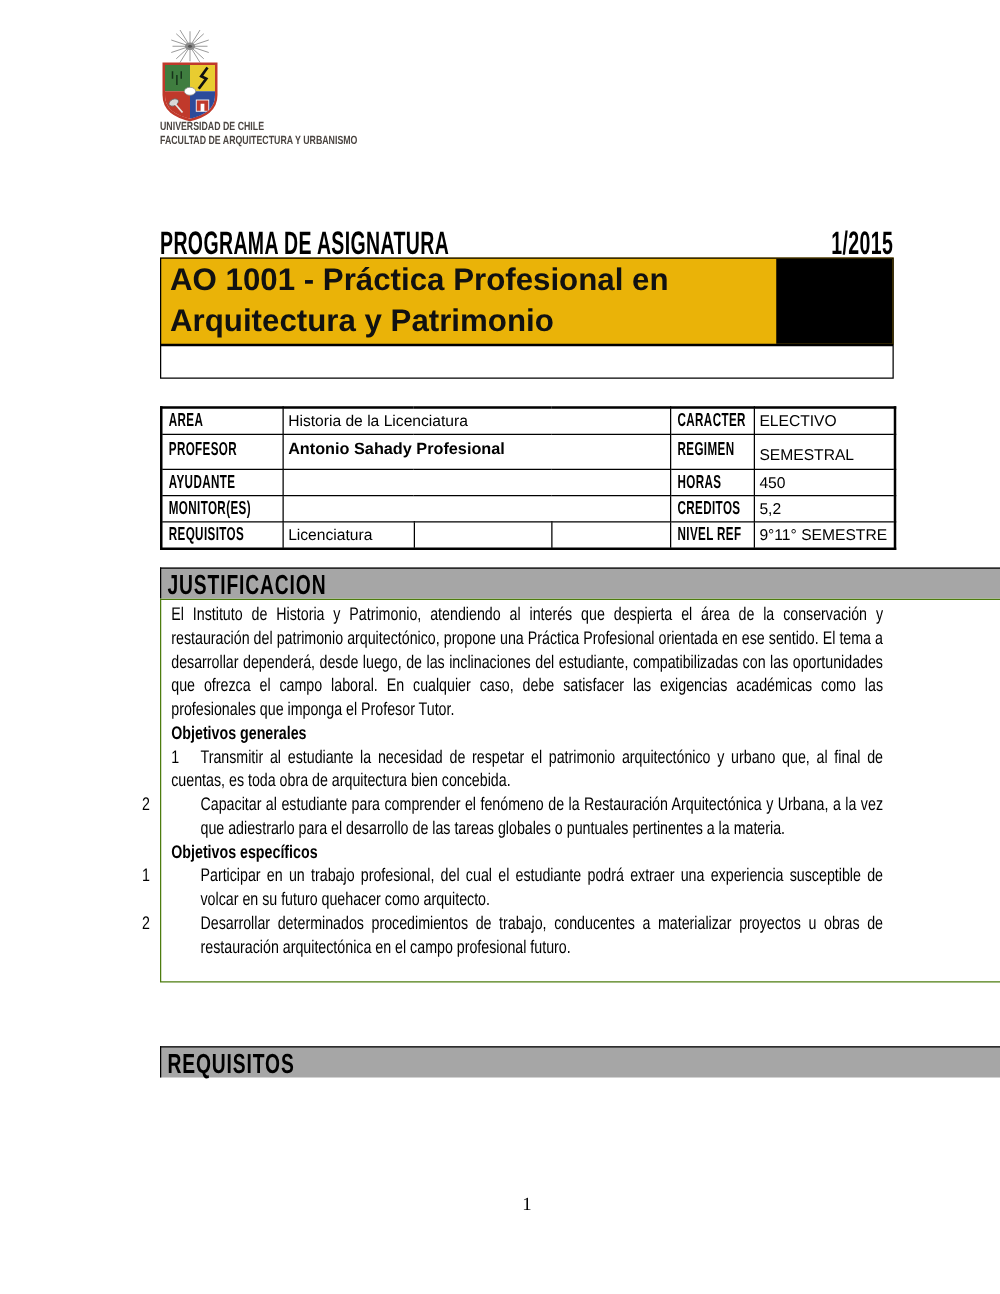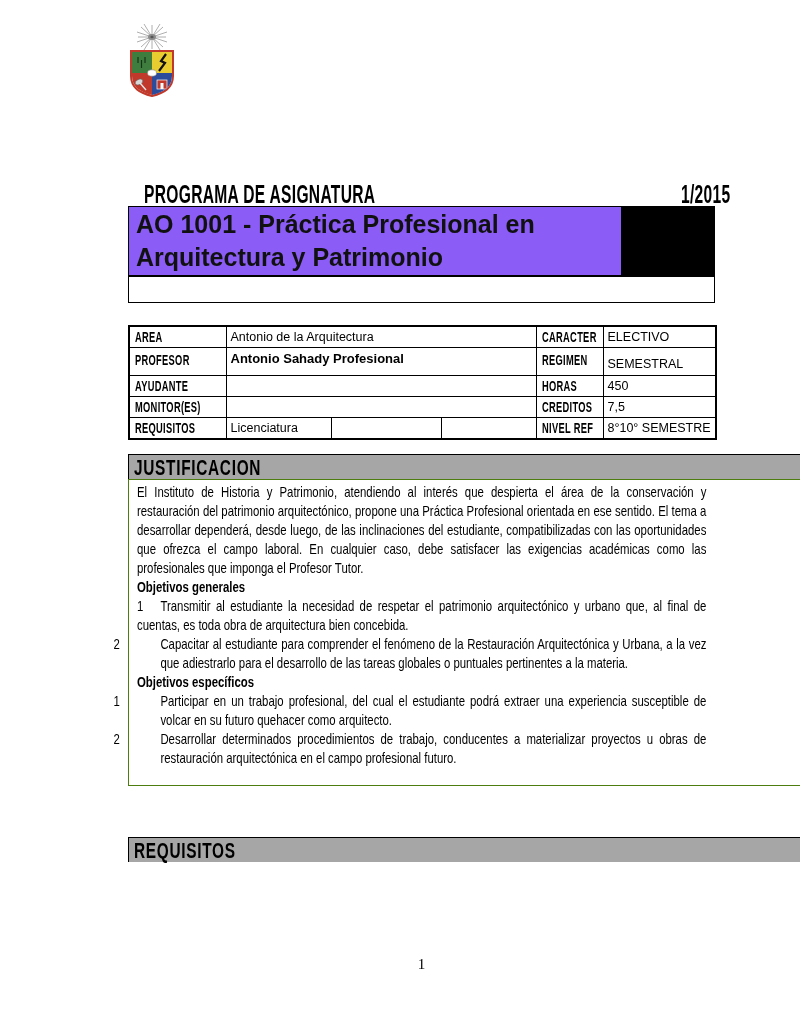--- a/index.html
+++ b/index.html
@@ -15,24 +15,24 @@
   }
   .cond.right { transform-origin:100% 50%; }
 
   .logo { position:absolute; left:124px; top:24px; }
   .inst { position:absolute; left:128px; top:97px; color:#4a4440; }
   .inst .line { display:block; font-size:9.5px; font-weight:bold; transform:scaleX(0.74); transform-origin:0 0; white-space:nowrap; line-height:10.5px; }
 
   .school-line { position:absolute; left:128px; top:141px; width:587px; text-align:right; }
   .school-line .cond { font-size:41px; transform:scaleX(0.52); }
 
-  .doc-line { position:absolute; left:144px; top:181px; width:587px; display:flex; justify-content:space-between; align-items:flex-end; }
+  .doc-line { position:absolute; left:128px; top:181px; width:587px; display:flex; justify-content:space-between; align-items:flex-end; }
   .doc-line .cond { font-size:26px; transform:scaleX(0.60); }
 
-  .title-banner { position:absolute; left:128px; top:206px; width:587px; height:70px; border:1px solid #000; display:flex; background:#8b5cf6;justify-content:flex-end; }
+  .title-banner { position:absolute; left:128px; top:206px; width:587px; height:70px; border:1px solid #000; display:flex; background:#eab308;justify-content:flex-end; }
   .title-text { flex:1; padding:1px 7px; font-size:25px; font-weight:bold; line-height:33px; color:#111; }
   .title-black { width:93px; background:#000; }
 
   .empty-box { position:absolute; left:128px; top:276px; width:587px; height:27px; border:1px solid #000; background:#fff; }
 
   table.info { position:absolute; left:128px; top:325px; width:587px; border-collapse:collapse; table-layout:fixed; border:2px solid #000; }
   table.info td { border:1px solid #000; overflow:hidden; vertical-align:middle; padding:1px 4px; }
   table.info td.lblcell { padding-left:5px; }
   table.info .cond { font-size:15px; transform:scaleX(0.62); }
   table.info td.val { font-size:12.5px; }
@@ -105,20 +105,24 @@
 
         <ellipse cx="15" cy="58" rx="4" ry="2.6" fill="#d8d8d8" stroke="#666" stroke-width="0.6" transform="rotate(-25 15 58)"></ellipse>
         <line x1="16" y1="59" x2="22" y2="66" stroke="#e6e6e6" stroke-width="1.4"></line>
 
         <rect x="33" y="56" width="10" height="9" fill="#c0392b" stroke="#fff" stroke-width="0.7"></rect>
         <rect x="36.5" y="59" width="3" height="6" fill="#ffffff"></rect>
       </g>
       <ellipse cx="28" cy="49" rx="4.5" ry="3.2" fill="#ffffff" stroke="#888" stroke-width="0.6"></ellipse>
     </svg>
   </div>
+  <div class="inst">
+    <span class="line">UNIVERSIDAD DE CHILE</span>
+    <span class="line">FACULTAD DE ARQUITECTURA Y URBANISMO</span>
+  </div>
 
 
   <div class="doc-line">
     <span class="cond">PROGRAMA DE ASIGNATURA</span>
     <span class="cond right">1/2015</span>
   </div>
 
   <div class="title-banner">
     <div class="title-text">AO 1001 - Práctica Profesional en Arquitectura y Patrimonio</div>
     <div class="title-black"></div>
@@ -131,49 +135,49 @@
       <col style="width:97px">
         <col style="width:105px">
         <col style="width:110px">
       <col style="width:95px">
         <col style="width:67px">
         <col style="width:113px">
     </colgroup>
     <tbody>
         <tr class="r-area">
       <td class="lblcell"><span class="cond">AREA</span></td>
-      <td class="val" colspan="3">Antonio de la Arquitectura</td>
+      <td class="val" colspan="3">Historia de la Licenciatura</td>
       <td class="lblcell"><span class="cond">CARACTER</span></td>
       <td class="val">ELECTIVO</td>
     </tr>
     <tr class="r-prof">
       <td class="lblcell"><span class="cond">PROFESOR</span></td>
       <td class="val bold" colspan="3">Antonio Sahady Profesional</td>
       <td class="lblcell"><span class="cond">REGIMEN</span></td>
       <td class="val v2">SEMESTRAL</td>
     </tr>
     <tr class="r-ayu">
       <td class="lblcell"><span class="cond">AYUDANTE</span></td>
       <td class="val" colspan="3"></td>
       <td class="lblcell"><span class="cond">HORAS</span></td>
       <td class="val">450</td>
     </tr>
     <tr class="r-mon">
       <td class="lblcell"><span class="cond">MONITOR(ES)</span></td>
       <td class="val" colspan="3"></td>
       <td class="lblcell"><span class="cond">CREDITOS</span></td>
-      <td class="val">7,5</td>
+      <td class="val">5,2</td>
     </tr>
     <tr class="r-req">
       <td class="lblcell"><span class="cond">REQUISITOS</span></td>
       <td class="val">Licenciatura</td>
       <td class="val"></td>
       <td class="val"></td>
       <td class="lblcell"><span class="cond">NIVEL REF</span></td>
-      <td class="val">8°10° SEMESTRE</td>
+      <td class="val">9°11° SEMESTRE</td>
     </tr>
   </tbody>
     </table>
 
   <div class="section" style="top:454px;">
     <div class="section-head">
       <span class="cond">JUSTIFICACION</span>
     </div>
     <div class="section-body just-body">
       <div class="narrow">

